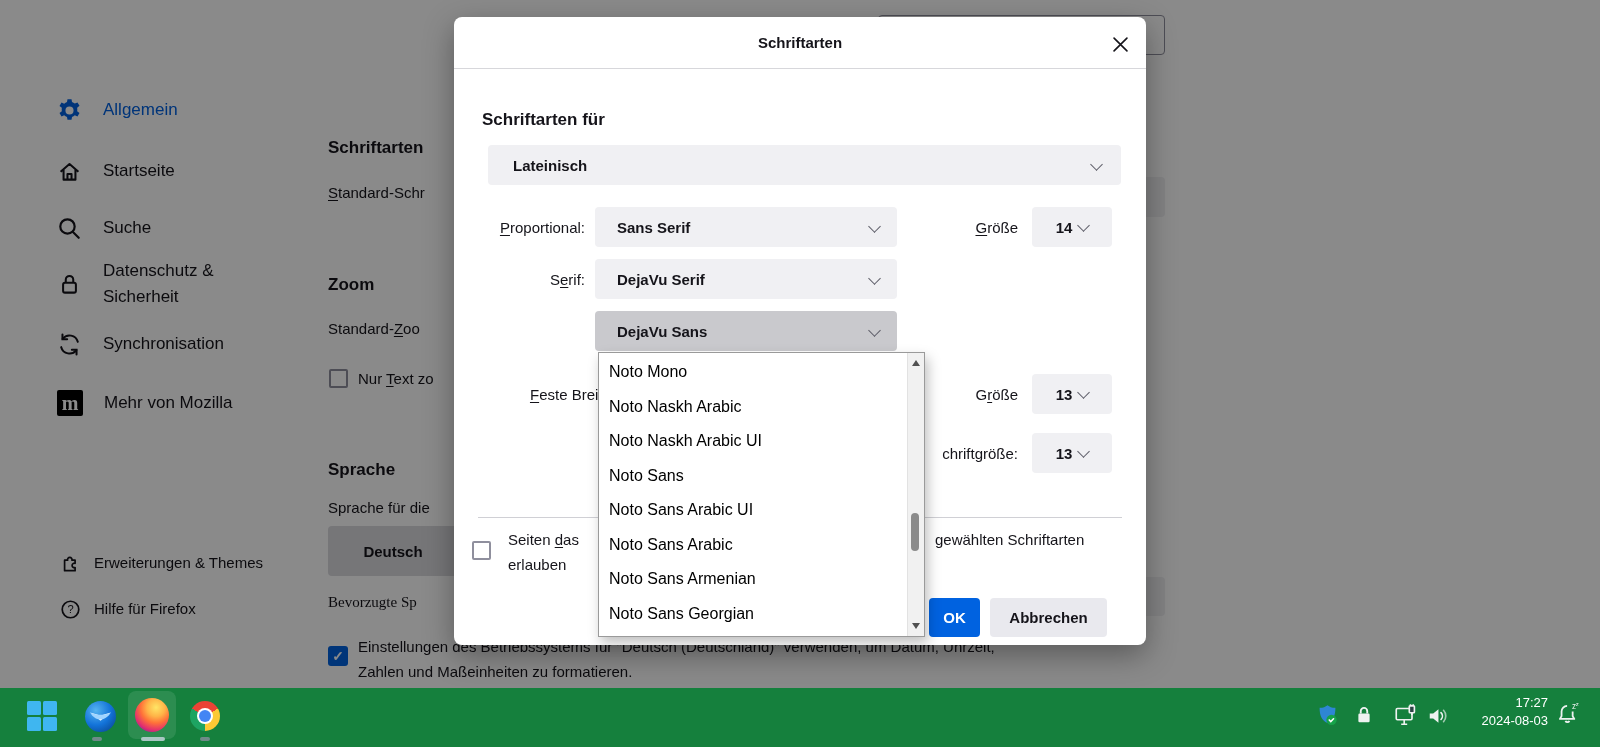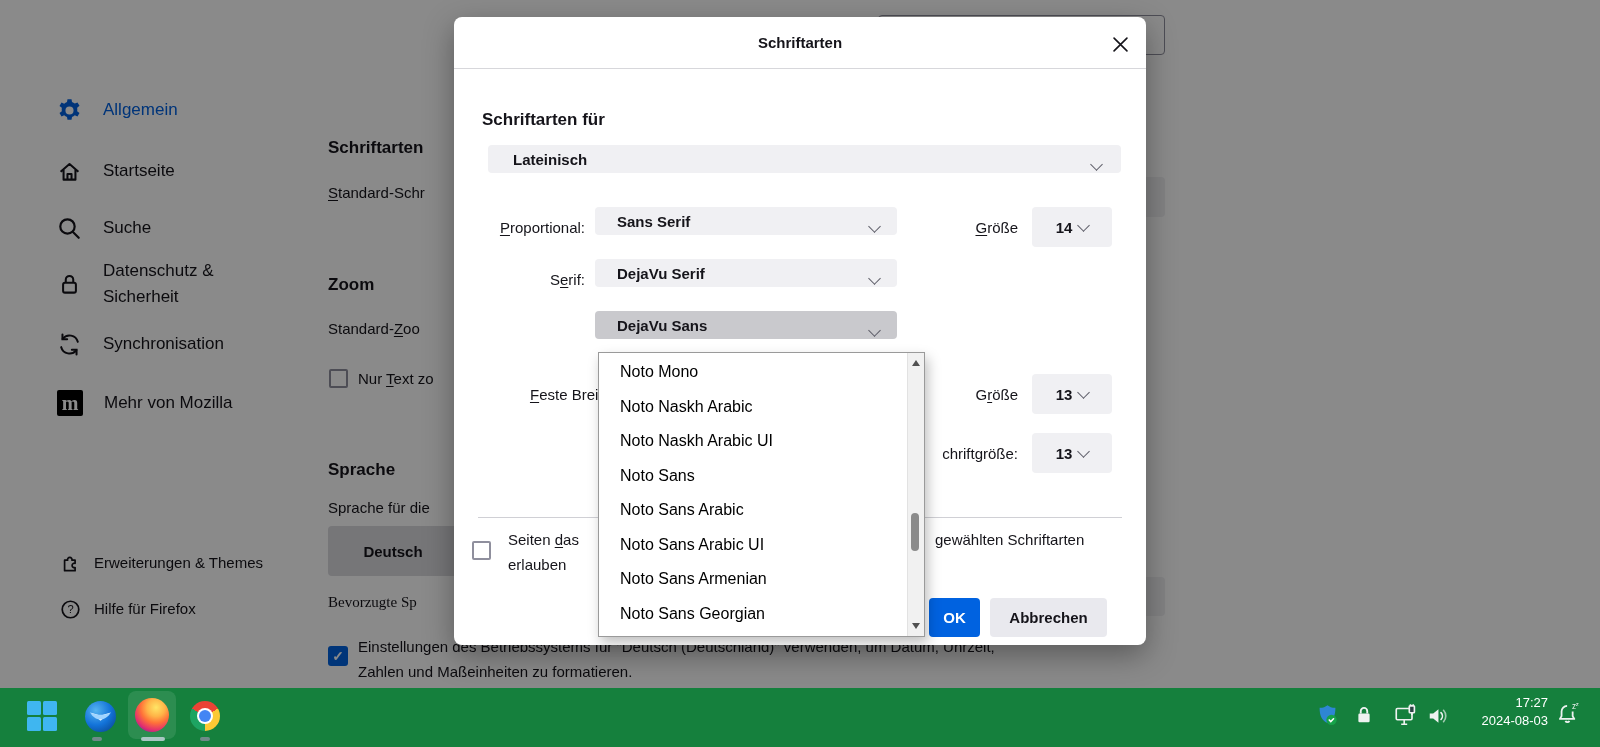--- a/index.html
+++ b/index.html
@@ -19,40 +19,40 @@
   .gbtn{background:#d7d7db;border-radius:4px;display:flex;align-items:center;justify-content:center;
         font-weight:700;font-size:15px;}
   .ghost{background:#f0f0f3;border-radius:4px;border:0;}
   
   .overlay{position:absolute;left:0;top:0;width:1600px;height:688px;background:rgba(0,0,0,0.46);z-index:5;}
   
   .dialog{position:absolute;left:454px;top:17px;width:692px;height:628px;background:#fff;border-radius:8px;
           box-shadow:0 10px 30px rgba(0,0,0,.35);z-index:10;}
   .dlg-title{position:absolute;left:0;top:17px;width:100%;text-align:center;font-size:15px;font-weight:700;}
   .hdr-line{position:absolute;left:0;top:51px;width:692px;height:1px;background:#d7d7db;}
-  .sel{box-sizing:border-box;position:absolute;background:#f0f0f3;border-radius:4px;height:28px;
+  .sel{box-sizing:border-box;position:absolute;background:#f0f0f3;border-radius:4px;height:40px;
        display:flex;align-items:center;font-size:15px;font-weight:700;}
   .sel .txt{padding-left:22px;}
   .sel-pressed{background:#c9c9cd;}
   .chev{width:8px;height:8px;border-right:1.8px solid #5b5b66;border-bottom:1.8px solid #5b5b66;
         transform:rotate(45deg);margin-top:-4px;}
   .chev-r{position:absolute;right:20px;top:19px;}
   .dlabel{position:absolute;height:40px;display:flex;align-items:center;justify-content:flex-end;
           font-size:15px;white-space:nowrap;}
   .sizebox{position:absolute;left:578px;width:80px;height:40px;background:#f0f0f3;border-radius:4px;
            display:flex;align-items:center;justify-content:center;gap:7px;font-size:15px;font-weight:700;}
   .btn{position:absolute;height:39px;border-radius:4px;display:flex;align-items:center;justify-content:center;
        font-size:15px;font-weight:700;}
   .btn-primary{background:#0062e0;color:#fff;}
   .btn-default{background:#e9e9ee;color:#15141a;}
   
   .dropdown{position:absolute;left:598px;top:352px;width:327px;height:285px;background:#fff;
             border:1px solid #9a9a9a;box-sizing:border-box;box-shadow:3px 6px 12px rgba(0,0,0,.25);
             z-index:20;overflow:hidden;}
-  .dd-item{height:34.5px;display:flex;align-items:center;padding-left:21px;font-size:16px;color:#000;width:298px;}
+  .dd-item{height:34.5px;display:flex;align-items:center;padding-left:10px;font-size:16px;color:#000;width:298px;}
   .scrollbar{position:absolute;right:0;top:0;width:17px;height:283px;background:#f1f1f1;border-left:1px solid #e2e2e2;box-sizing:border-box;}
   .sb-up{position:absolute;left:4px;top:7px;width:0;height:0;border-left:4.5px solid transparent;
          border-right:4.5px solid transparent;border-bottom:6px solid #515151;}
   .sb-down{position:absolute;left:4px;bottom:7px;width:0;height:0;border-left:4.5px solid transparent;
            border-right:4.5px solid transparent;border-top:6px solid #515151;}
   .sb-thumb{position:absolute;left:3px;top:160px;width:8px;height:38px;background:#8b8b8b;border-radius:4px;}
   
   .taskbar{position:absolute;left:0;top:688px;width:1600px;height:59px;background:#15803d;z-index:30;}
   .tb-ico{position:absolute;display:flex;align-items:center;justify-content:center;}
   .pill{position:absolute;height:3.5px;border-radius:2px;background:#6f8a88;}
@@ -243,22 +243,22 @@
     <div class="btn btn-primary" style="left:475px;top:581px;width:51px;">OK</div>
     <div class="btn btn-default" style="left:536px;top:581px;width:117px;">Abbrechen</div>
   </div>
 
   <div class="dropdown">
     <div style="padding-top:2px;">
       <div class="dd-item">Noto Mono</div>
       <div class="dd-item">Noto Naskh Arabic</div>
       <div class="dd-item">Noto Naskh Arabic UI</div>
       <div class="dd-item">Noto Sans</div>
+      <div class="dd-item">Noto Sans Arabic UI</div>
       <div class="dd-item">Noto Sans Arabic</div>
-      <div class="dd-item">Noto Sans Arabic UI</div>
       <div class="dd-item">Noto Sans Armenian</div>
       <div class="dd-item">Noto Sans Georgian</div>
       <div class="dd-item">Noto Sans Hebrew</div>
     </div>
     <div class="scrollbar">
       <div class="sb-up"></div>
       <div class="sb-thumb"></div>
       <div class="sb-down"></div>
     </div>
   </div>

